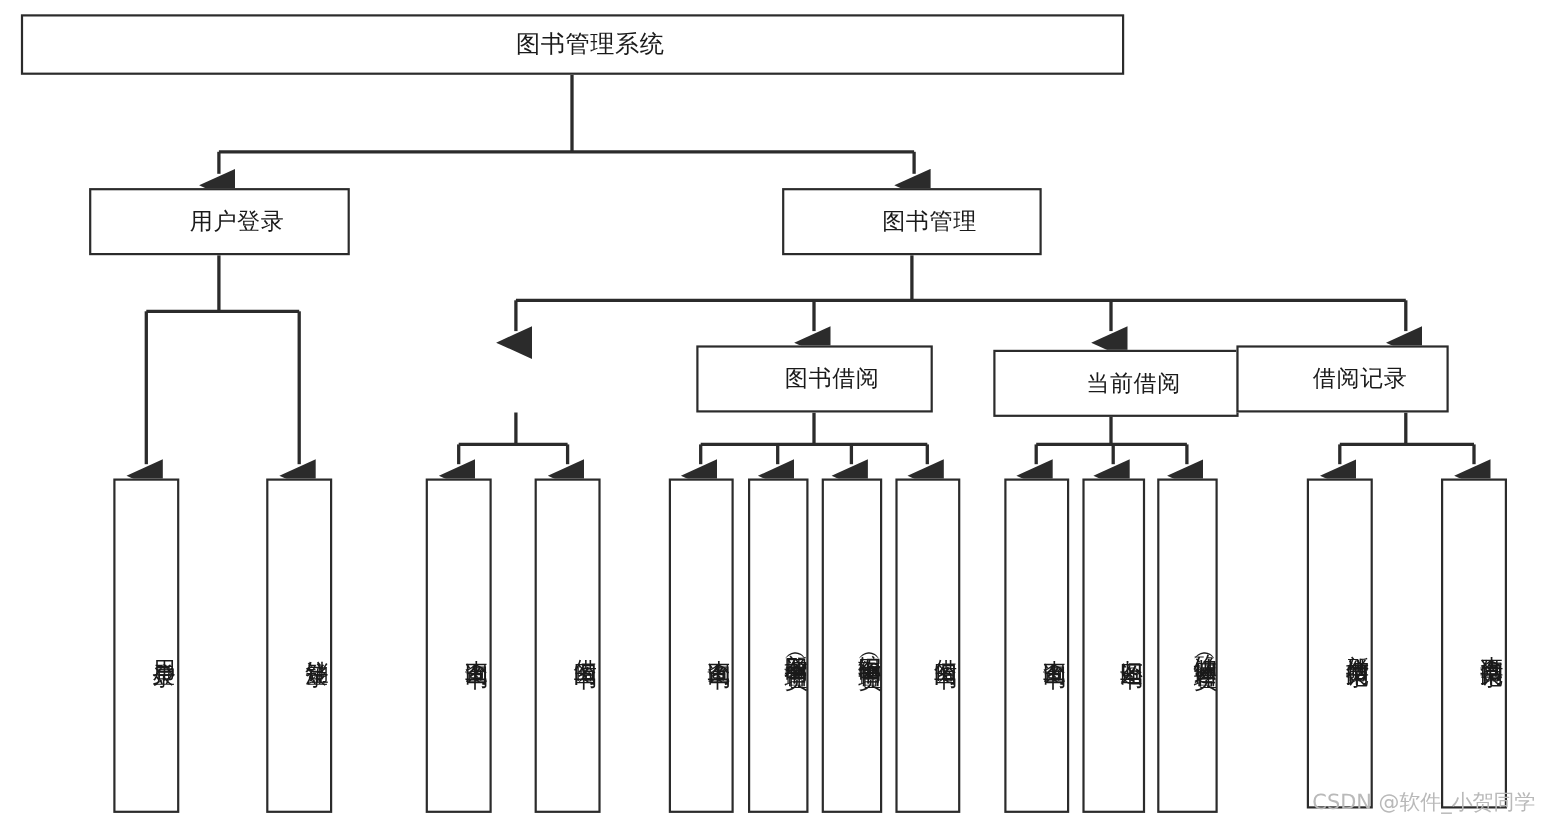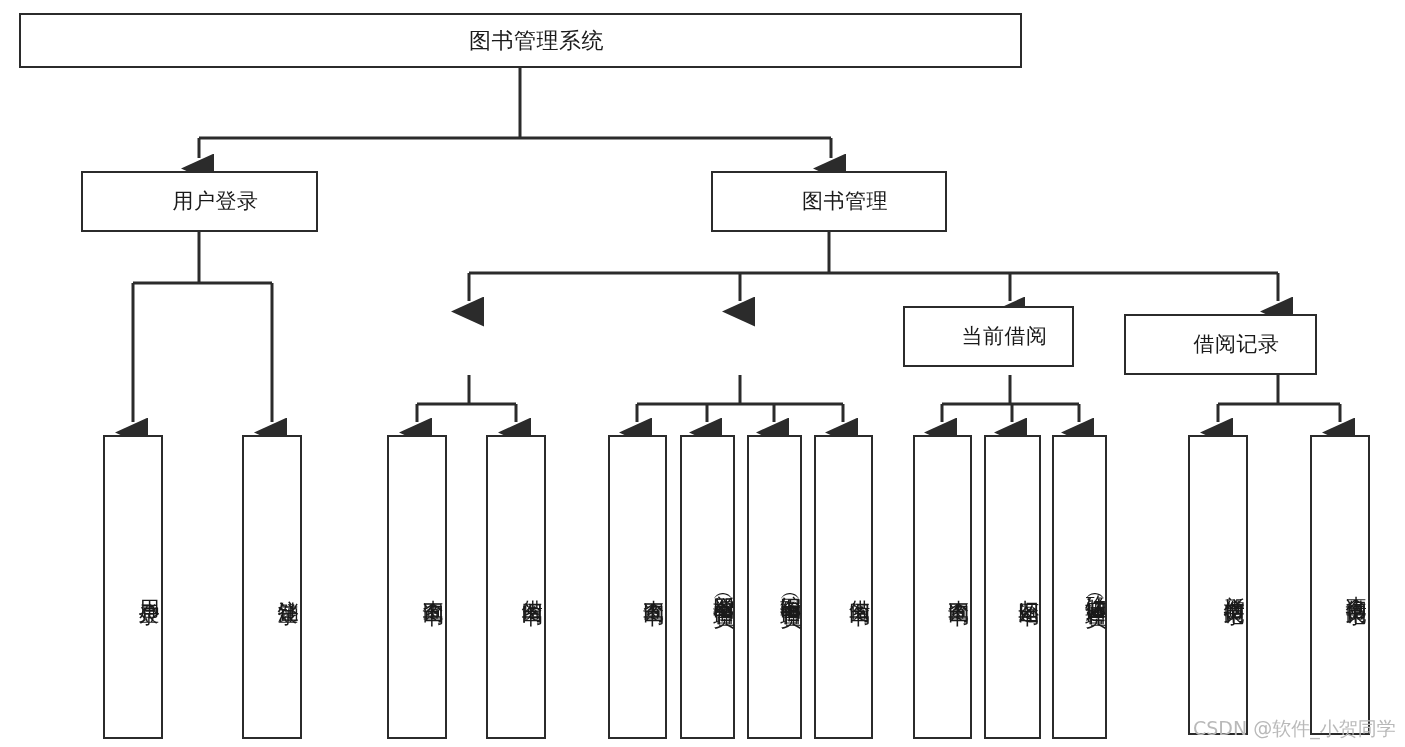--- a/index.html
+++ b/index.html
@@ -129,21 +129,24 @@
     <span class="label">图书管理系统</span>
   </div>
 
   <div class="node h" style="left:81px;top:171px;width:237px;height:61px;">
     <span class="label">用户登录</span>
   </div>
   <div class="node h" style="left:711px;top:171px;width:236px;height:61px;font-family:Liberation Serif, serif;">
     <span class="label">图书管理</span>
   </div>
 
-  <div class="node h" style="left:903px;top:306px;width:171px;height:61px;">
+  <div class="node h" style="left:633px;top:314px;width:215px;height:61px;">
+    <span class="label">图书借阅</span>
+  </div>
+  <div class="node h" style="left:903px;top:318px;width:223px;height:61px;">
     <span class="label">当前借阅</span>
   </div>
   <div class="node h" style="left:1124px;top:314px;width:193px;height:61px;">
     <span class="label">借阅记录</span>
   </div>
 
   <div class="node v" style="left:103px;top:435px;width:60px;height:304px;">
     <span class="label">用户登录</span>
   </div>
   <div class="node v" style="left:242px;top:435px;width:60px;height:304px;">

